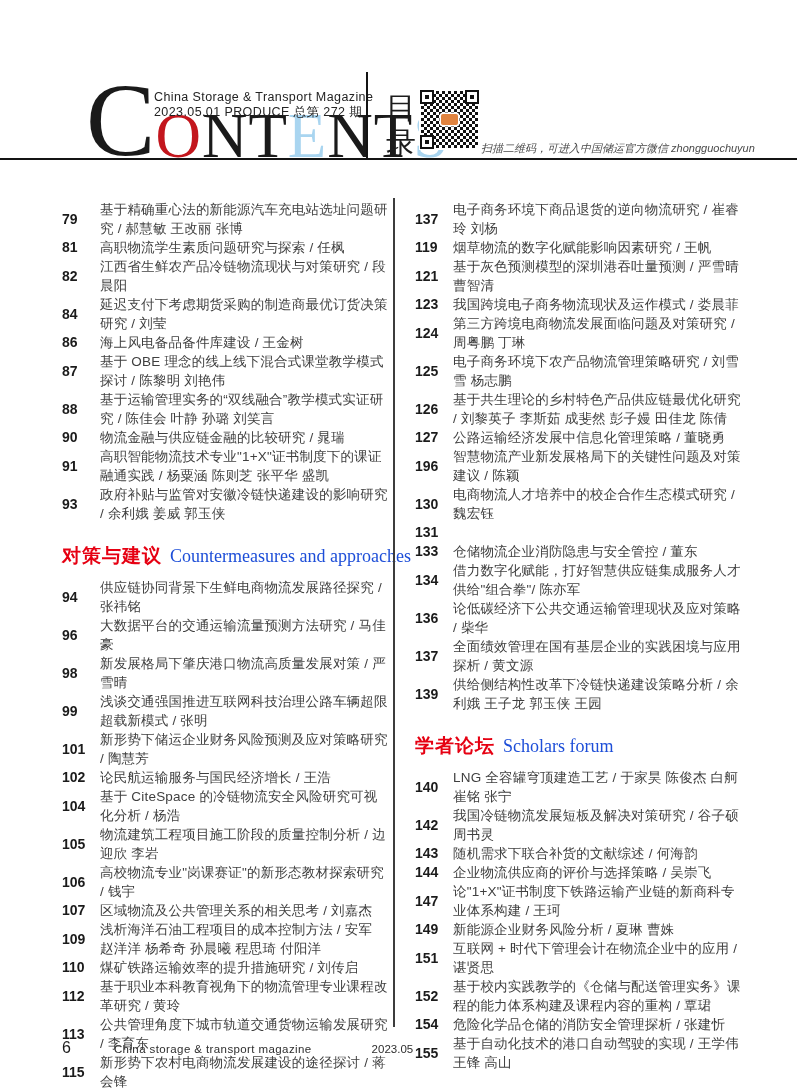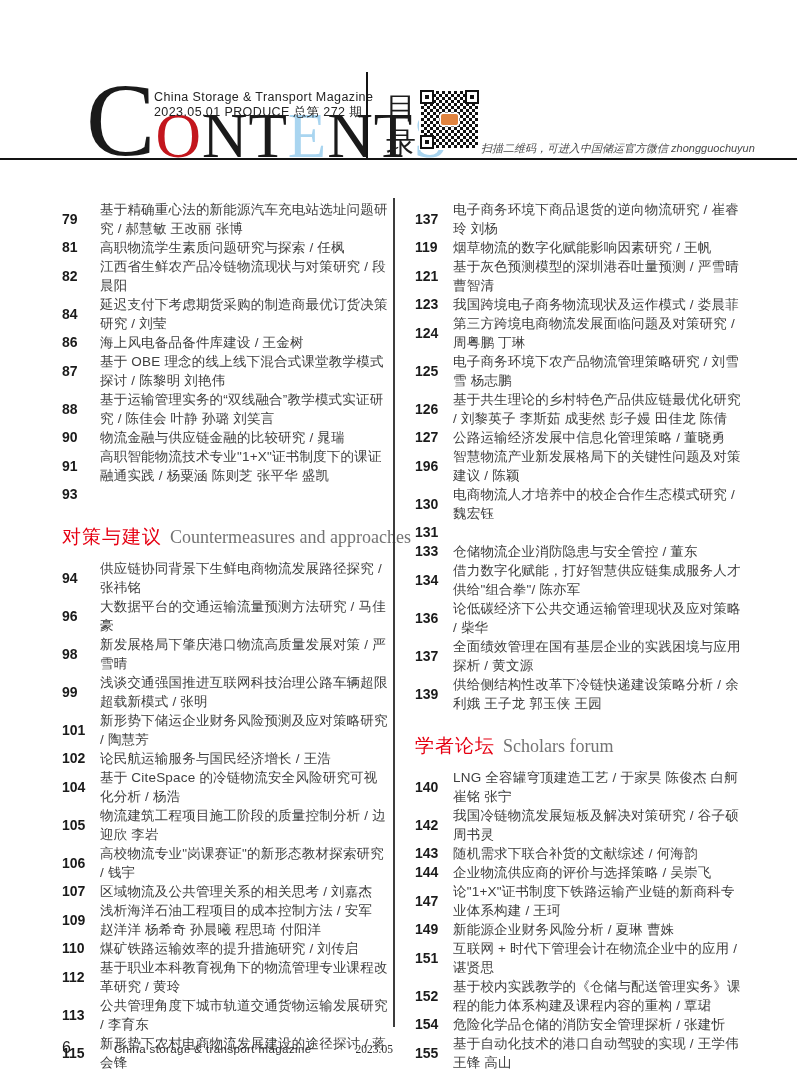--- a/index.html
+++ b/index.html
@@ -32,27 +32,27 @@
   #qr-caption{position:absolute;left:481px;top:141px;font-size:11px;color:#4a4a4a;white-space:nowrap;font-style:italic;}
   
   .col{position:absolute;top:200px;}
   #col-left{left:62px;width:327px;}
   #col-right{left:415px;width:331px;}
   .divider{position:absolute;left:393px;top:198px;width:1.5px;height:829px;background:#3c3c3c;}
   .entry{display:flex;align-items:center;}
   .entry .pg{flex:0 0 38px;font-weight:bold;color:#1b1b1b;font-size:14px;line-height:19px;}
   .entry .tt{flex:1;font-size:13.5px;line-height:19px;color:#3f3f3f;letter-spacing:.2px;}
   .section{margin-top:20px;margin-bottom:9px;white-space:nowrap;}
-  .sec-zh{font-size:19px;font-weight:normal;color:#e60012;letter-spacing:1px;}
-  .sec-en{font-family:"Liberation Serif",serif;font-size:18px;color:#737373;margin-left:8px;margin-top:17px;}
+  .sec-zh{font-size:19px;font-weight:bold;color:#e60012;letter-spacing:1px;}
+  .sec-en{font-family:"Liberation Serif",serif;font-size:18px;color:#1d4ed8;margin-left:8px;margin-top:17px;}
   
   #footer{position:absolute;left:62px;top:1039px;display:flex;align-items:baseline;color:#2e2e2e;}
   #footer .pgnum{font-size:16px;color:#1b1b1b;}
   #footer .fmag{font-size:11.5px;margin-left:43px;letter-spacing:.4px;}
-  #footer .fissue{font-size:11.5px;margin-left:44px;font-family:Liberation Serif, serif;}
+  #footer .fissue{font-size:11.5px;margin-left:60px;}
 </style>
 </head>
 <body>
 
 <div id="page">
 
   <div id="wordmark">
       <span class="bigC">C</span>
       <span class="lt" style="color: rgb(195, 22, 29);">O</span>
       <span class="lt" style="color: rgb(26, 26, 26);">N</span>
@@ -112,20 +112,21 @@
       <div class="entry">
         <span class="pg">90</span>
         <span class="tt">物流金融与供应链金融的比较研究 / 晁瑞</span>
       </div>
       <div class="entry">
         <span class="pg">91</span>
         <span class="tt">高职智能物流技术专业"1+X"证书制度下的课证融通实践 / 杨粟涵 陈则芝 张平华 盛凯</span>
       </div>
       <div class="entry">
         <span class="pg">93</span>
+        <span class="tt">政府补贴与监管对安徽冷链快递建设的影响研究 / 余利娥 姜威 郭玉侠</span>
       </div>
       <div class="section"><span class="sec-zh">对策与建议</span><span class="sec-en">Countermeasures and approaches</span></div>
       <div class="entry">
         <span class="pg">94</span>
         <span class="tt">供应链协同背景下生鲜电商物流发展路径探究 / 张祎铭</span>
       </div>
       <div class="entry">
         <span class="pg">96</span>
         <span class="tt">大数据平台的交通运输流量预测方法研究 / 马佳豪</span>
       </div>

